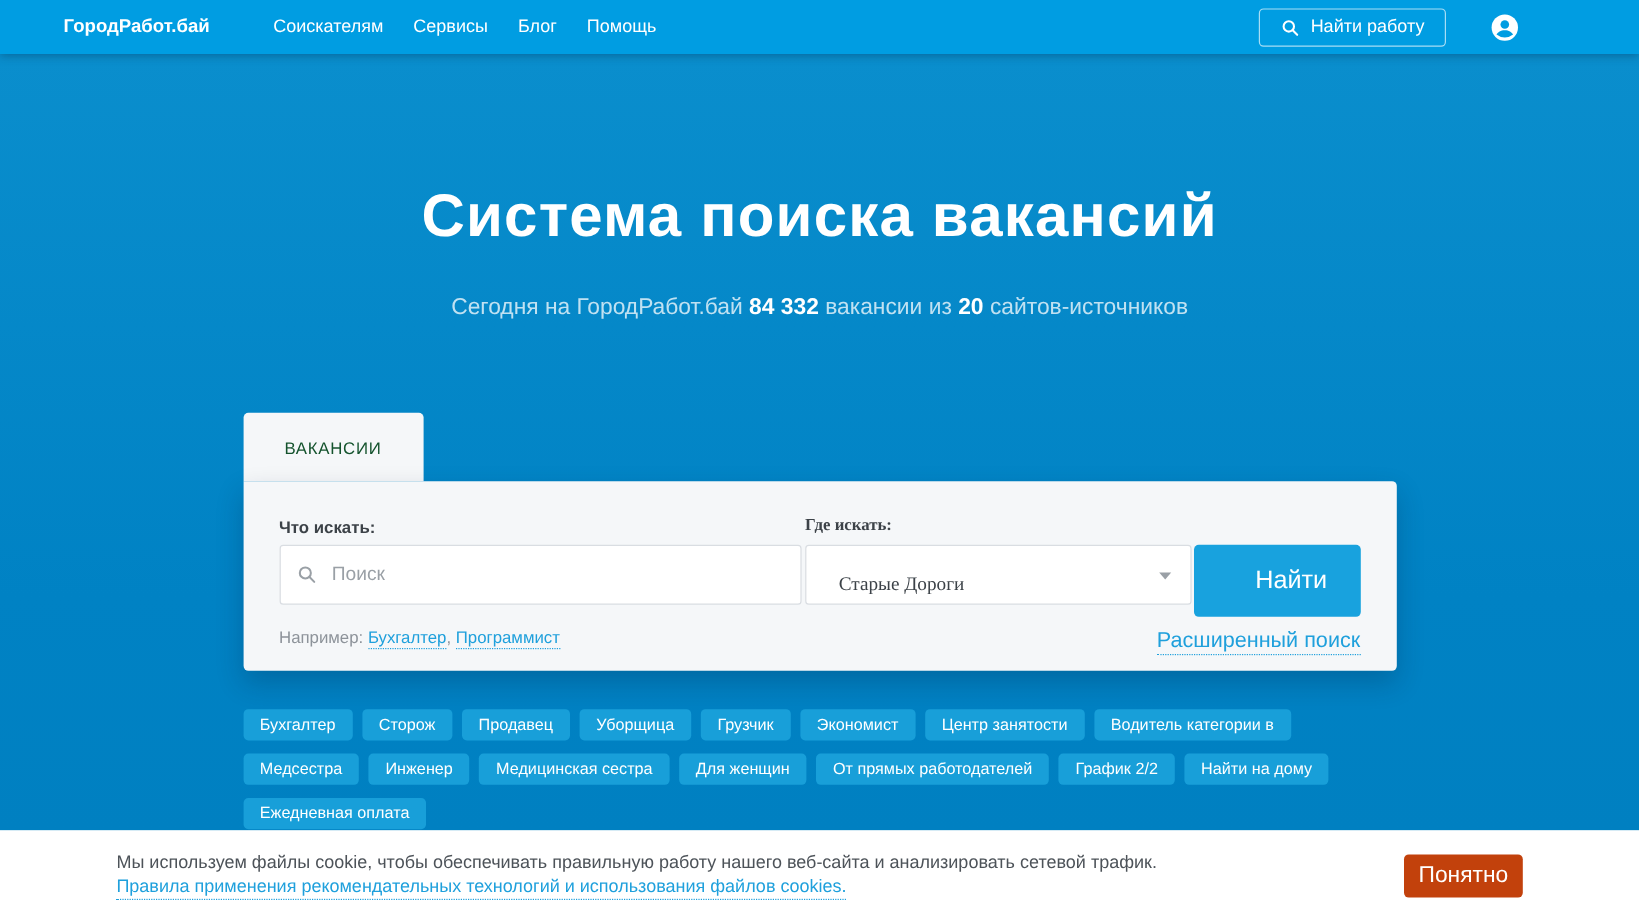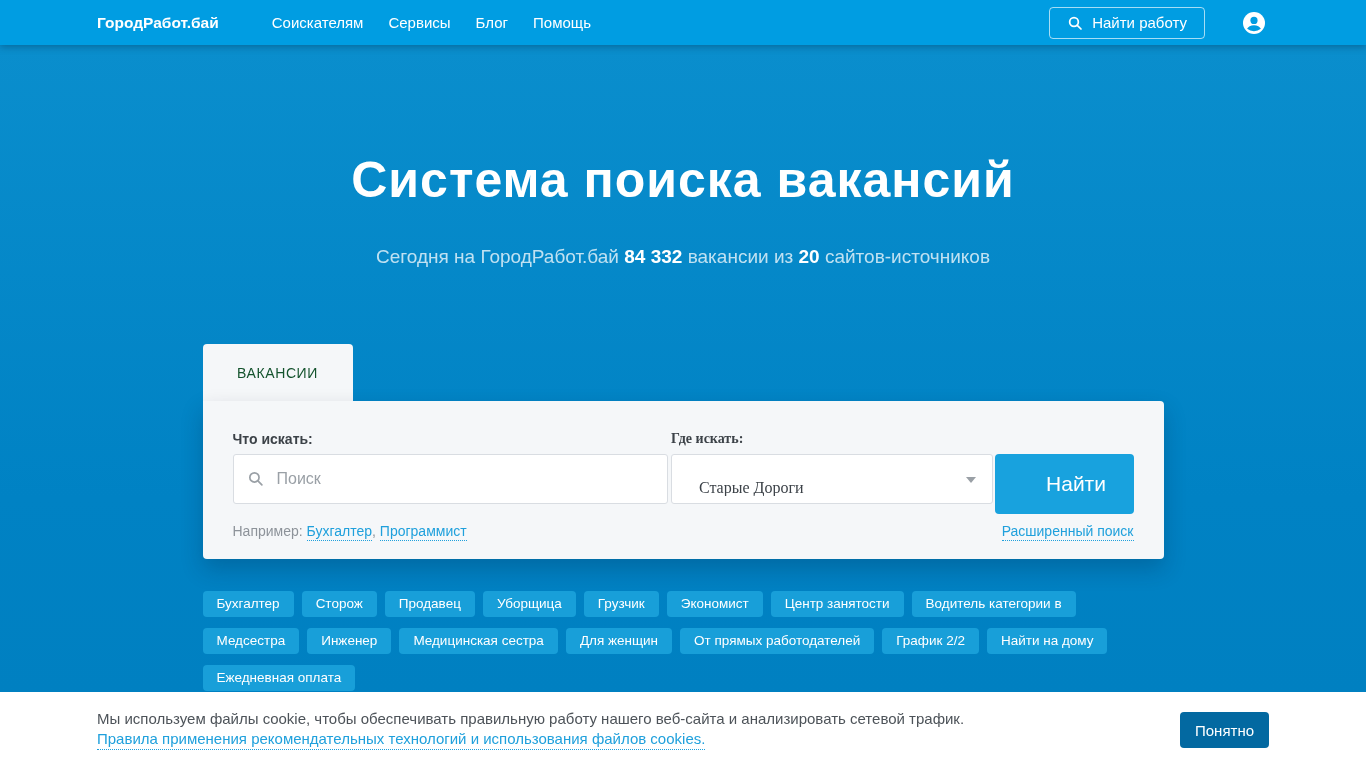--- a/index.html
+++ b/index.html
@@ -4,21 +4,21 @@
 <style>
   * { margin:0; padding:0; box-sizing:border-box; }
   html,body { width:1366px; height:768px; overflow:hidden; }
   body { font-family:"Liberation Sans","DejaVu Sans",sans-serif; background:#fff; }
 
   
   .navbar {
     position:relative; z-index:5;
     height:45px; background:#009de2; color:#fff;
     display:flex; align-items:center;
-    padding:0 100px 0 97px;
+    padding:0 100px 0 53px;
     box-shadow:0 2px 7px rgba(0,40,70,.35);
   }
   .logo { font-size:15.5px; font-weight:bold; color:#fff; text-decoration:none; cursor:pointer; }
   .nav-links { display:flex; margin-left:28px; }
   .nav-link { color:#fff; font-size:15px; text-decoration:none; margin-left:25px; cursor:pointer; }
   .nav-spacer { flex:1; }
   .find-job-btn {
     display:flex; align-items:center; gap:9px;
     height:32px; padding:0 17px;
     background:transparent; border:1px solid rgba(255,255,255,.65); border-radius:4px;
@@ -88,39 +88,39 @@
     width:139px; height:60px;
     background:#18a2de; border:none; border-radius:4px;
     color:#fff; font-size:21px; font-weight:500; font-family:inherit; cursor:pointer;padding-left:24px;
   }
   .panel-bottom { display:flex; justify-content:space-between; margin-top:9px; font-size:14px; }
   .examples { color:#8d939a; }
   .link-dotted {
     color:#1fa0dc; text-decoration:none; cursor:pointer;
     border-bottom:1px dotted #1fa0dc; padding-bottom:1px;
   }
-  .advanced { font-size:14px; }
+  .advanced { font-size:18px; }
 
   
   .tags { width:961px; margin:32px auto 0; display:flex; flex-wrap:wrap; gap:11px 8px; }
   .tag {
     display:inline-block; padding:5px 14px 6px;
     background:#189fd9; border:none; border-radius:4px;
     color:#fff; font-size:13.5px; font-family:inherit; cursor:pointer; white-space:nowrap;
   }
 
   
   .cookie-bar { height:76px; background:#fff; display:flex; align-items:center; }
   .cookie-inner { width:1172px; margin:12px auto; display:flex; align-items:center; justify-content:space-between; }
   .cookie-text { font-size:15px; line-height:1.22; color:#4d5359; }
   .cookie-link { display:inline-block; margin-top:1px; font-size:15px; }
   .accept-btn {
-    width:89px; height:36px; flex:none;
-    background:#0369a1; border:none; border-radius:4px;
-    color:#fff; font-size:15px; font-family:inherit; cursor:pointer;
+    width:99px; height:36px; flex:none;
+    background:#c2410c; border:none; border-radius:4px;
+    color:#fff; font-size:19px; font-family:inherit; cursor:pointer;
   }
 </style>
 </head>
 <body>
 
 <header class="navbar">
   <a class="logo">ГородРабот.бай</a>
   <nav class="nav-links">
     <a class="nav-link">Соискателям</a>
     <a class="nav-link">Сервисы</a>

